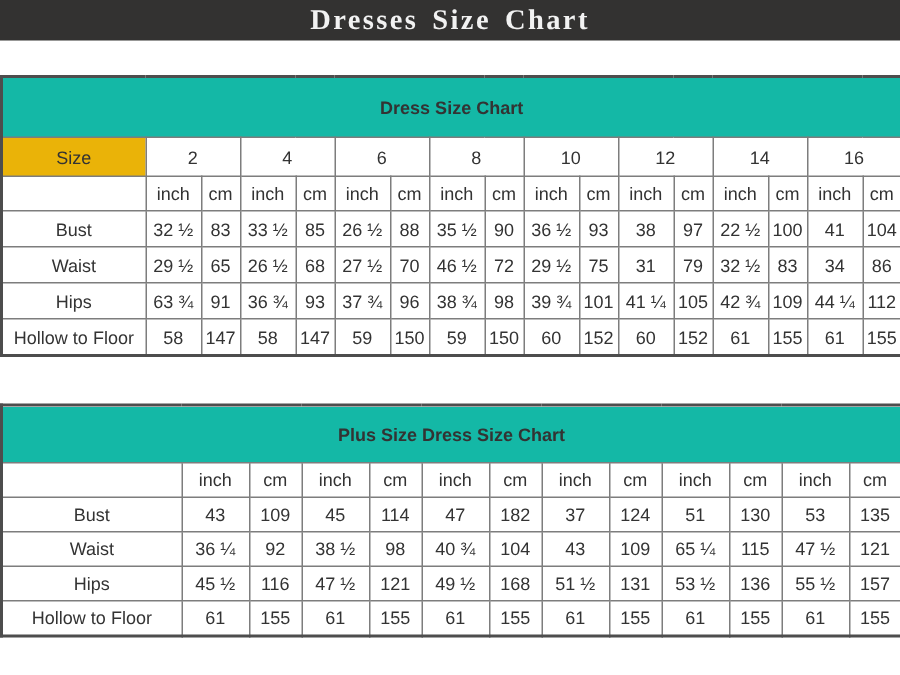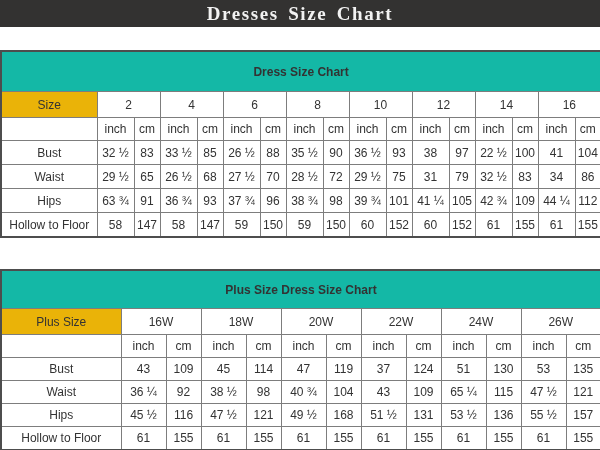--- a/index.html
+++ b/index.html
@@ -118,21 +118,21 @@
         <td class="value-cell gray">104</td>
       </tr>
       <tr class="data-row">
         <td class="label-cell">Waist</td>
         <td class="value-cell">29 ½</td>
         <td class="value-cell gray">65</td>
         <td class="value-cell">26 ½</td>
         <td class="value-cell gray">68</td>
         <td class="value-cell">27 ½</td>
         <td class="value-cell gray">70</td>
-        <td class="value-cell">28 ½</td>
+        <td class="value-cell">46 ½</td>
         <td class="value-cell gray">72</td>
         <td class="value-cell">29 ½</td>
         <td class="value-cell gray">75</td>
         <td class="value-cell">31</td>
         <td class="value-cell gray">79</td>
         <td class="value-cell">32 ½</td>
         <td class="value-cell gray">83</td>
         <td class="value-cell">34</td>
         <td class="value-cell gray">86</td>
       </tr>
@@ -190,29 +190,20 @@
       <col style="width: 35px;">
       <col style="width: 45px;">
       <col style="width: 35px;">
       <col style="width: 45px;">
       <col style="width: 35px;">
     </colgroup>
     <tbody>
       <tr class="title-row">
         <td class="title-cell" colspan="13">Plus Size Dress Size Chart</td>
       </tr>
-      <tr class="size-row">
-        <td class="label-cell">Plus Size</td>
-        <td class="size-cell" colspan="2">16W</td>
-        <td class="size-cell" colspan="2">18W</td>
-        <td class="size-cell" colspan="2">20W</td>
-        <td class="size-cell" colspan="2">22W</td>
-        <td class="size-cell" colspan="2">24W</td>
-        <td class="size-cell" colspan="2">26W</td>
-      </tr>
       <tr class="unit-row">
         <td class="label-cell"></td>
         <td class="unit-cell">inch</td>
         <td class="unit-cell gray">cm</td>
         <td class="unit-cell">inch</td>
         <td class="unit-cell gray">cm</td>
         <td class="unit-cell">inch</td>
         <td class="unit-cell gray">cm</td>
         <td class="unit-cell">inch</td>
         <td class="unit-cell gray">cm</td>
@@ -221,21 +212,21 @@
         <td class="unit-cell">inch</td>
         <td class="unit-cell gray">cm</td>
       </tr>
       <tr class="data-row">
         <td class="label-cell">Bust</td>
         <td class="value-cell">43</td>
         <td class="value-cell gray">109</td>
         <td class="value-cell">45</td>
         <td class="value-cell gray">114</td>
         <td class="value-cell">47</td>
-        <td class="value-cell gray">119</td>
+        <td class="value-cell gray">182</td>
         <td class="value-cell">37</td>
         <td class="value-cell gray">124</td>
         <td class="value-cell">51</td>
         <td class="value-cell gray">130</td>
         <td class="value-cell">53</td>
         <td class="value-cell gray">135</td>
       </tr>
       <tr class="data-row">
         <td class="label-cell">Waist</td>
         <td class="value-cell">36 ¼</td>

